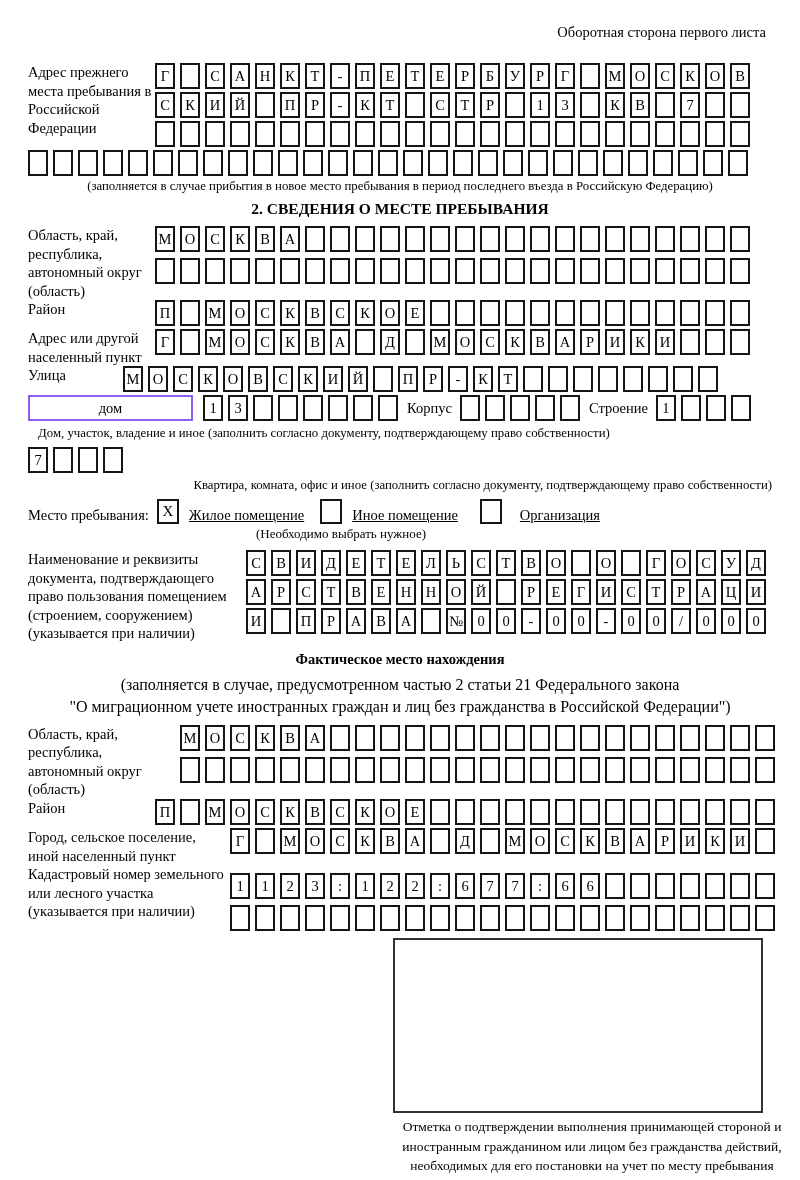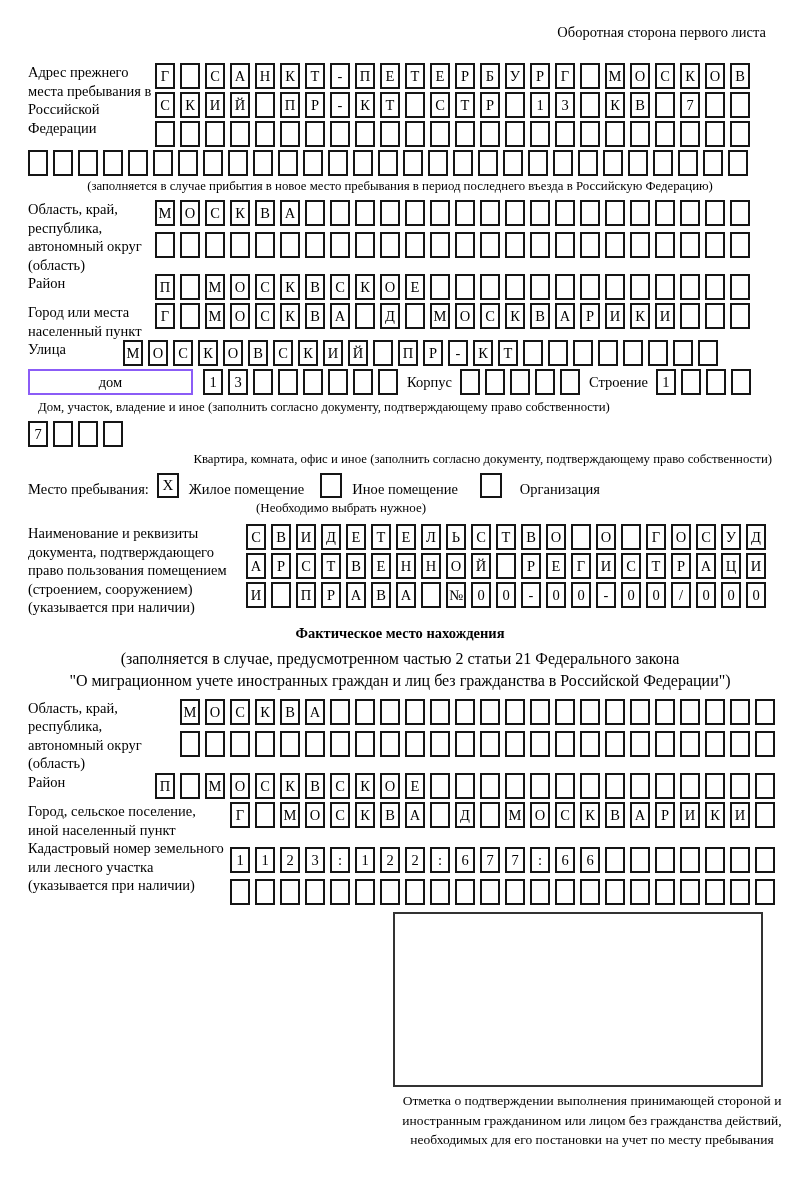--- a/index.html
+++ b/index.html
@@ -37,21 +37,21 @@
   .housebox { width:165px; margin-right:10px; }
   .aptbox { width:200px; margin-left:6px; margin-right:9px; }
   .inline-label { font-size:14.5px; line-height:26px; margin:0 8px 0 4px; }
 
   .stay-row { align-items:flex-end; margin-bottom:2px; }
   .stay-label { font-size:14.5px; margin-right:8px; }
   .cb {
     flex:0 0 auto; width:22px; height:25px; border:2px solid #151515;
     text-align:center; font-size:15px; line-height:21px; margin-right:10px;
   }
-  .opt { font-size:14.5px; margin-right:16px; }
+  .opt { font-size:14.5px; margin-right:16px;text-decoration:underline; }
   .hint { font-size:13px; margin:0 0 8px 178px; width:270px; text-align:center; }
 
   .mt8 { margin-top:8px; }
   .mb6 { margin-bottom:6px; }
 
   .stamp-box {
     width:370px; height:175px; border:2px solid #333;
     margin:4px 0 4px 365px;
   }
   .stamp-caption {
@@ -175,20 +175,21 @@
       <span class="cell"></span>
       <span class="cell"></span>
       <span class="cell"></span>
       <span class="cell"></span>
       <span class="cell"></span>
       <span class="cell"></span>
       <span class="cell"></span>
     </div>
   <div class="note">(заполняется в случае прибытия в новое место пребывания в период последнего въезда в Российскую Федерацию)</div>
 
+  <div class="h2">2. СВЕДЕНИЯ О МЕСТЕ ПРЕБЫВАНИЯ</div>
 
   <div class="frow">
     <div class="label lw127">Область, край, республика, автономный округ (область)</div>
     <div class="rows">
       <div class="cellrow" style="margin-bottom:6px;">
           <span class="cell">М</span>
           <span class="cell">О</span>
           <span class="cell">С</span>
           <span class="cell">К</span>
           <span class="cell">В</span>
@@ -265,21 +266,21 @@
         <span class="cell"></span>
         <span class="cell"></span>
         <span class="cell"></span>
         <span class="cell"></span>
         <span class="cell"></span>
         <span class="cell"></span>
       </div>
   </div>
 
   <div class="frow">
-    <div class="label lw127">Город или места населенный пункт</div>
+    <div class="label lw127">Адрес или другой населенный пункт</div>
     <div class="cellrow">
         <span class="cell">Г</span>
         <span class="cell"></span>
         <span class="cell">М</span>
         <span class="cell">О</span>
         <span class="cell">С</span>
         <span class="cell">К</span>
         <span class="cell">В</span>
         <span class="cell">А</span>
         <span class="cell"></span>

